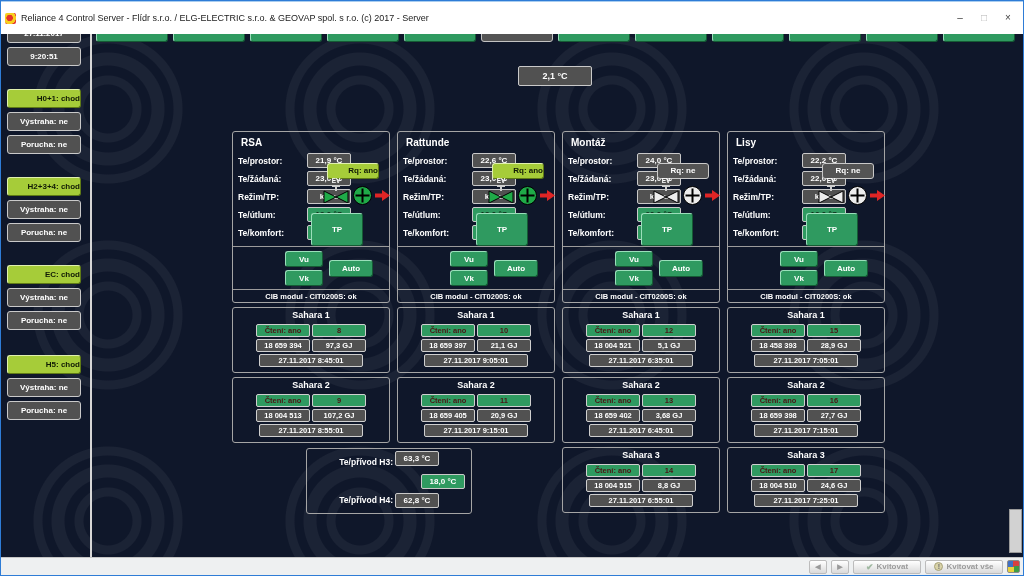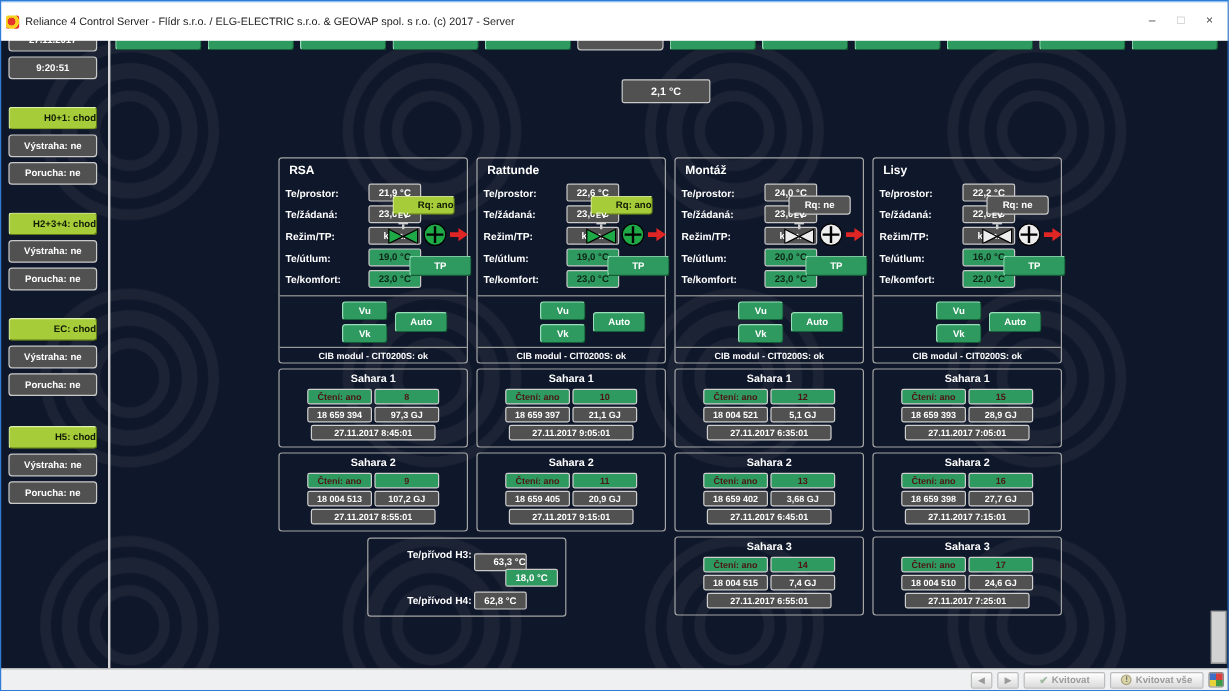--- a/index.html
+++ b/index.html
@@ -74,21 +74,21 @@
     font-size:8px; line-height:14px; }
   .rq-box.off { background:#545454; color:#fff; border:1px solid #c9c9c9; border-radius:3px; font-weight:bold; text-align:center; }
   .ev-label { position:absolute; left:90px; top:45px; width:26px; text-align:center;
     font-size:6.5px; font-weight:bold; color:#fff; }
   .valve-icon { position:absolute; left:90px; top:53px; width:26px; height:18px; }
   .pump-icon { position:absolute; left:119px; top:53px; width:21px; height:21px; }
   .flow-arrow { position:absolute; left:142px; top:58px; width:15px; height:11px; }
   .fillable { fill:#1faa48; stroke:#000; stroke-width:1; }
   .off .fillable { fill:#ededed; }
   .gbtn { position:absolute; font-size:8px; font-weight:bold; cursor:pointer; }
-  .gbtn.tp { left:108px; top:81px; width:52px; height:17px; }
+  .gbtn.tp { left:78px; top:81px; width:52px; height:33px; }
   .divider { position:absolute; left:0; right:0; border-top:1px solid #9b9b9b; }
   .d1 { top:114px; } .d2 { top:157px; }
   .gbtn.vu { left:52px; top:119px; width:38px; height:16px; }
   .gbtn.vk { left:52px; top:138px; width:38px; height:16px; }
   .gbtn.auto { left:96px; top:128px; width:44px; height:17px; }
   .cib { position:absolute; left:0; right:0; top:160px; text-align:center;
     font-size:7.5px; font-weight:bold; color:#fff; }
 
   
   .sahara-list { display:flex; flex-direction:column; gap:4px; }
@@ -99,21 +99,21 @@
     text-align:center; border:1px solid #cfcfcf; border-radius:2px; }
   .scell.g { background:#2f9a60; color:#4d1414; }
   .scell.dk { background:#515151; color:#fff; }
   .s-date { width:104px; }
 
   
   .supply-panel { left:306px; top:430px; width:166px; height:66px; }
   .supply-panel .slabel { position:absolute; left:2px; width:84px; text-align:right;
     font-size:8.5px; font-weight:bold; color:#fff; }
   .supply-panel .disp { position:absolute; width:44px; height:15px; font-size:8px; line-height:13px; }
-  .sl1 { top:8px; } .sv1 { left:88px; top:12px;text-align:right; }
+  .sl1 { top:8px; } .sv1 { left:88px; top:2px; }
   .svm { left:114px; top:25px; width:40px; }
   .sl2 { top:46px; } .sv2 { left:88px; top:44px; }
 
   
   .vthumb { right:2px; bottom:4px; width:13px; height:44px; background:#d2d2d2; border:1px solid #9a9a9a; }
 
   
   .statusbar { position:absolute; left:0; right:0; bottom:1px; height:18px; background:#eef0f1;
     border-top:1px solid #c6c6c6; display:flex; align-items:center; justify-content:flex-end;
     gap:4px; padding:0 4px; z-index:10; }
@@ -412,21 +412,21 @@
     <div class="s-date scell dk">27.11.2017 6:45:01</div>
   </div>
           <div class="panel sahara-panel">
     <div class="sahara-title">Sahara 3</div>
     <div class="s-row">
       <span class="scell g">Čtení: ano</span>
       <span class="scell g">14</span>
     </div>
     <div class="s-row">
       <span class="scell dk">18 004 515</span>
-      <span class="scell dk">7,4 GJ</span>
+      <span class="scell dk">8,8 GJ</span>
     </div>
     <div class="s-date scell dk">27.11.2017 6:55:01</div>
   </div>
         </div>
   </div>
       <div class="zone-col">
     <div class="panel zone-panel">
       <div class="zone-title">Lisy</div>
       <div class="zrow r1">
         <span class="zlabel">Te/prostor:</span>
@@ -473,21 +473,21 @@
       <div class="cib">CIB modul - CIT0200S: ok</div>
     </div>
     <div class="sahara-list">
           <div class="panel sahara-panel">
     <div class="sahara-title">Sahara 1</div>
     <div class="s-row">
       <span class="scell g">Čtení: ano</span>
       <span class="scell g">15</span>
     </div>
     <div class="s-row">
-      <span class="scell dk">18 659 393</span>
+      <span class="scell dk">18 458 393</span>
       <span class="scell dk">28,9 GJ</span>
     </div>
     <div class="s-date scell dk">27.11.2017 7:05:01</div>
   </div>
           <div class="panel sahara-panel">
     <div class="sahara-title">Sahara 2</div>
     <div class="s-row">
       <span class="scell g">Čtení: ano</span>
       <span class="scell g">16</span>
     </div>

